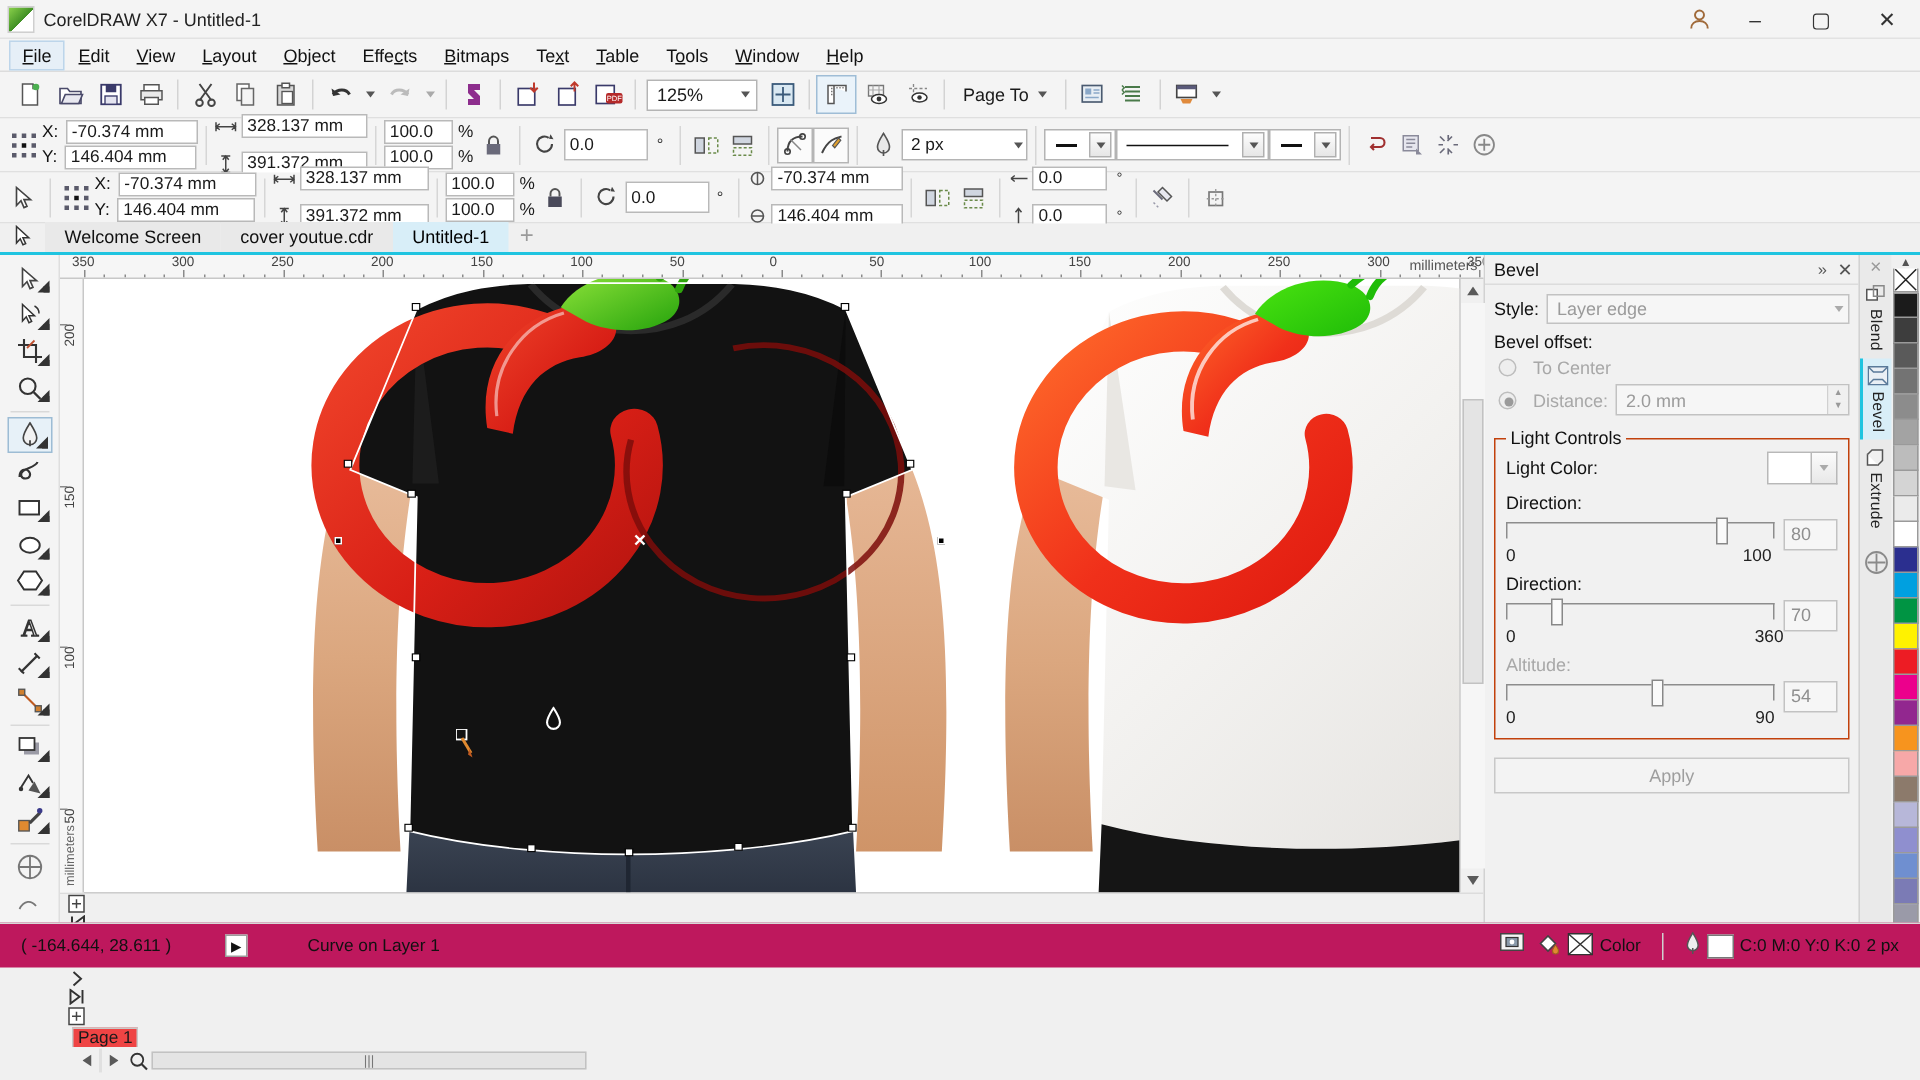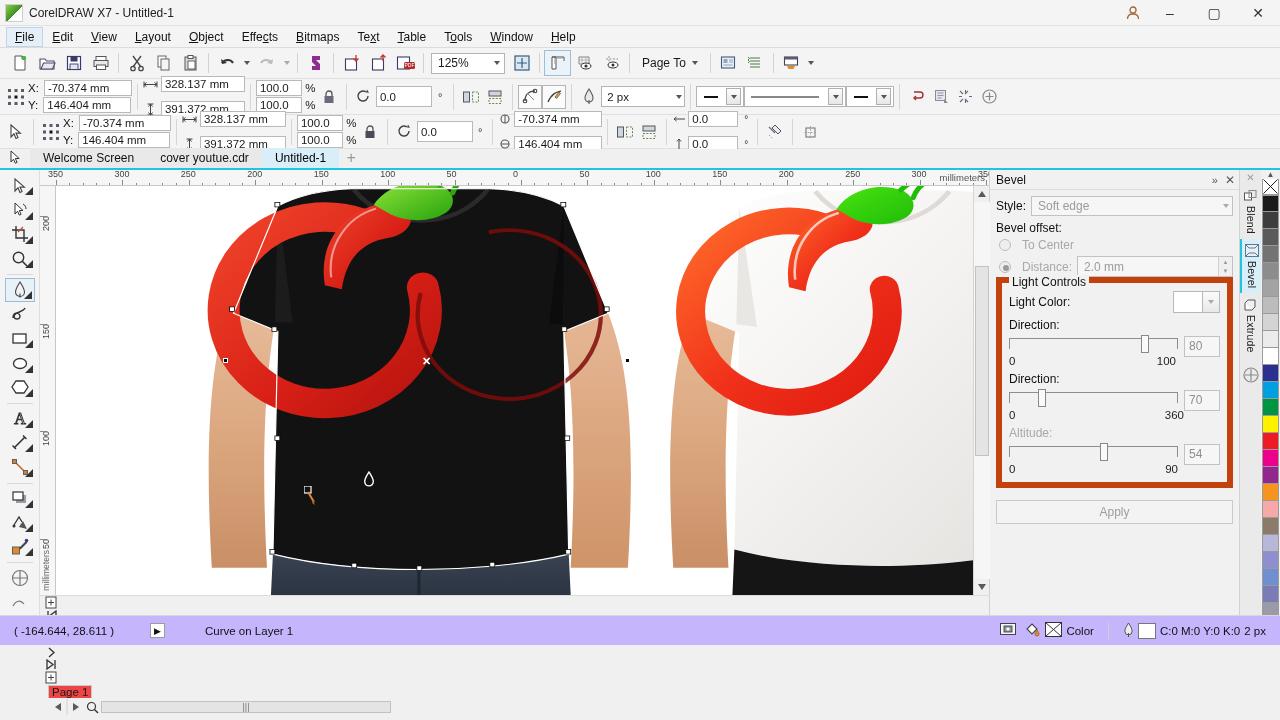--- a/index.html
+++ b/index.html
@@ -142,21 +142,21 @@
            display:flex;align-items:center;justify-content:space-between;padding:0 0 0 6px; }
   .spinbtns { width:14px;height:19px;display:flex;flex-direction:column;border-left:1px solid #d0d0d0; }
   .spinb { flex:1;display:flex;align-items:center;justify-content:center;font-size:6px;color:#999;background:#f0f0f0; }
   .radio { width:12px;height:12px;border-radius:50%;border:1px solid #bdbdbd;background:#eee;display:inline-block;
            position:relative;vertical-align:middle;margin-right:6px; }
   .radio.on::after { content:"";position:absolute;left:3px;top:3px;width:6px;height:6px;border-radius:50%;background:#9a9a9a; }
   .colorwell { display:flex;align-items:center; }
   .cwbox { width:30px;height:22px;border:1px solid #b8b8b8;background:#fff; }
   .cwdd { width:17px;height:22px;border:1px solid #b8b8b8;border-left:none;background:linear-gradient(#fbfbfb,#e8e8e8);
           display:flex;align-items:center;justify-content:center; }
-  .group { border:6px solid #c2410c;padding:4px 7px 7px;margin-top:0;position:relative;background:#f1f1f1; }
+  .group { border:1px solid #c2410c;padding:4px 7px 7px;margin-top:15px;position:relative;background:#f1f1f1; }
   .group > .gtitle { position:absolute;top:-8px;left:7px;background:#f1f1f1;padding:0 3px;font-size:12px;color:#111; }
   .sliderrow { display:flex;align-items:center;gap:6px;margin-top:2px; }
   .slider { flex:1;position:relative;height:22px; }
   .strack { position:absolute;left:0;right:0;top:3px;height:11px;border-left:1px solid #8d8d8d;border-right:1px solid #8d8d8d;border-top:1px solid #8d8d8d; }
   .sthumb { position:absolute;top:0px;width:8px;height:18px;background:#fafafa;border:1px solid #888; }
   .svalue { width:36px;height:21px;border:1px solid #c2c2c2;background:#f6f6f6;color:#8f8f8f;font-size:12px;
             display:flex;align-items:center;padding-left:4px; }
   .srange { display:flex;justify-content:space-between;font-size:11.5px;color:#222;margin-top:-2px; }
   .applybtn { height:24px;border:1px solid #c8c8c8;background:#f3f3f3;color:#9e9e9e;font-size:12px;
               display:flex;align-items:center;justify-content:center;margin-top:12px; }
@@ -169,21 +169,21 @@
   .dtab .dtlbl { writing-mode:vertical-rl;font-size:10.5px;color:#222;letter-spacing:0.2px; }
   .dtab .dticon { width:16px;height:14px;display:flex;align-items:center;justify-content:center; }
 
   
   .palette { width:19px;background:#f0f0f0;display:flex;flex-direction:column;align-items:center; }
   .pal-arrow { width:17px;height:11px;display:flex;align-items:center;justify-content:center;font-size:8px;color:#555; }
   .swatch { width:17px;height:17px;border:1px solid #9a9a9a;border-top:none; }
   .swatch:first-of-type { border-top:1px solid #9a9a9a; }
 
   
-  .statusbar { height:30px;background:#c4b5fd;border-top:1px solid #d8d8d8;display:flex;align-items:center;
+  .statusbar { height:30px;background:#be185d;border-top:1px solid #d8d8d8;display:flex;align-items:center;
                font-size:11.5px;color:#111;position:relative; }
   .sb-coord { padding-left:14px;width:150px; }
   .sb-arrow { width:15px;height:15px;border:1px solid #9c9c9c;background:#fff;display:flex;align-items:center;
               justify-content:center;font-size:9px; }
   .sb-obj { padding-left:40px; }
   .sb-right { position:absolute;right:0;display:flex;align-items:center;gap:8px;padding-right:14px; }
   .sb-sep { width:1px;height:18px;background:#cfcfcf;margin:0 6px; }
   .sb-none { display:flex;align-items:center;gap:4px; }
   .minibox { width:18px;height:16px;border:1px solid #777;background:#fff; }
   .node { position:absolute;width:5px;height:5px;background:#000;border:1px solid #fff; }
@@ -1159,21 +1159,21 @@
         <span style="display:flex;gap:7px;align-items:center">
           <span style="color:#555;font-size:11px">»</span>
           <span style="color:#555;font-size:12px">✕</span>
         </span>
       </div>
       <div class="docker-body">
 
         <div class="drow" style="margin-top:2px">
           <span class="dlabel" style="margin:0">Style:</span>
           <div class="dcombo">
-            <span>Soft edge</span>
+            <span>Layer edge</span>
             <span class="caret dim"></span>
           </div>
         </div>
 
         <div class="dlabel">Bevel offset:</div>
 
         <div class="drow" style="margin-left:3px">
           <span class="radio"></span>
           <span class="dlabel dim" style="margin:0">To Center</span>
         </div>

